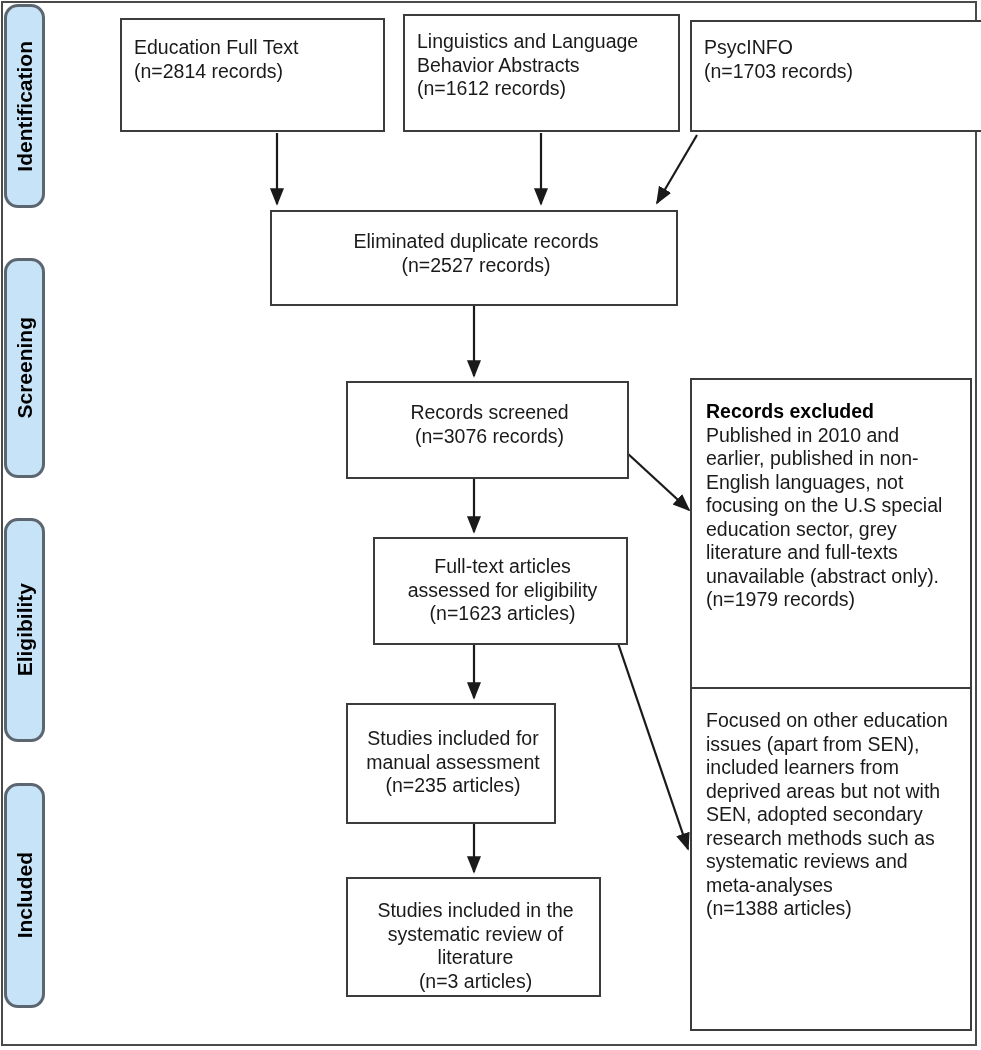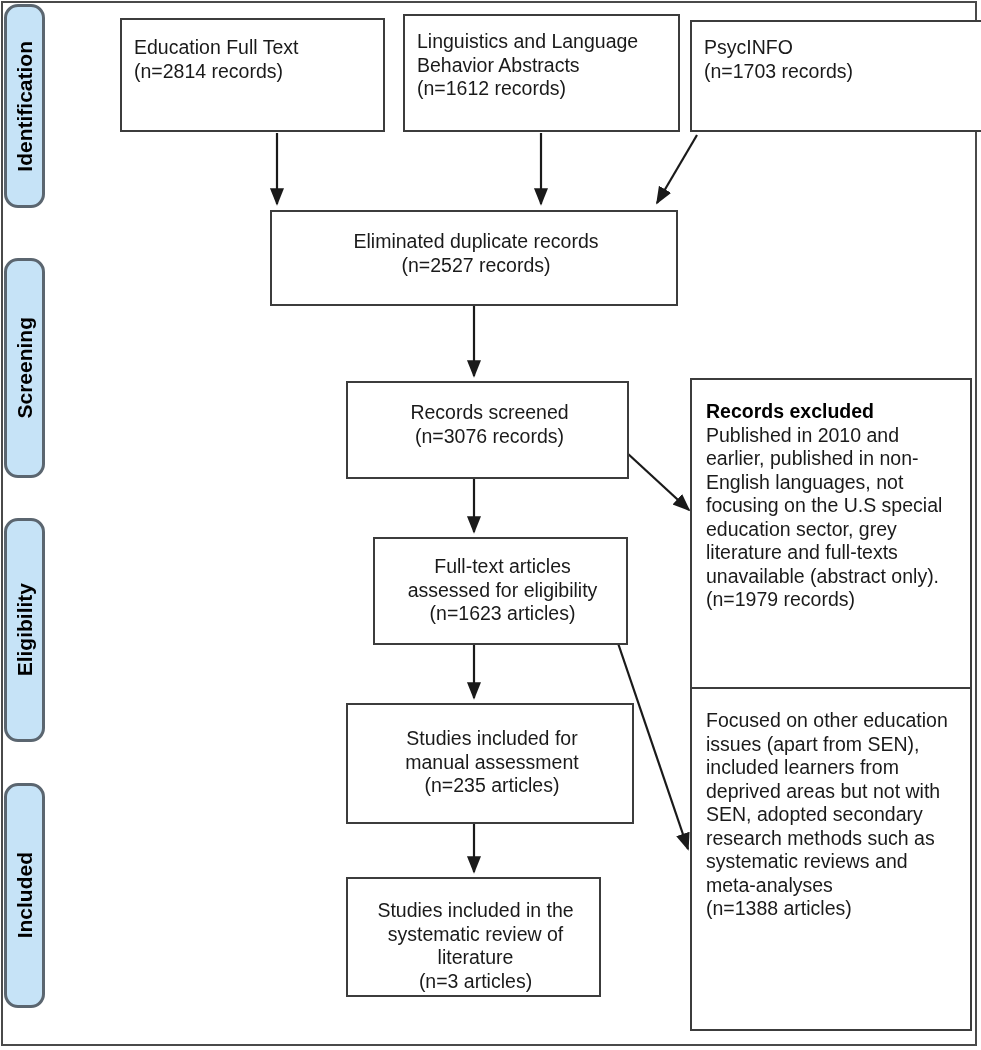--- a/index.html
+++ b/index.html
@@ -189,21 +189,21 @@
     </div>
   </div>
 
   <div class="flow-box" style="left:690px; top:687px; width:282px; height:344px;">
     <div class="box-pad left-text" style="top:20px; left:14px; right:10px;">
       <span class="box-text">Focused on other education issues (apart from SEN), included learners from deprived areas but not with SEN, adopted secondary research methods such as systematic reviews and meta-analyses</span><br>
       <span class="box-text">(n=1388 articles)</span>
     </div>
   </div>
 
-  <div class="flow-box" style="left:346px; top:703px; width:288px; height:121px;">
+  <div class="flow-box" style="left:346px; top:703px; width:210px; height:121px;">
     <div class="box-pad center-text" style="top:22px;">
       <span class="box-text">Studies included for
 manual assessment</span><br>
       <span class="box-text">(n=235 articles)</span>
     </div>
   </div>
 
   <div class="flow-box" style="left:346px; top:877px; width:255px; height:120px;">
     <div class="box-pad center-text" style="top:20px;">
       <span class="box-text">Studies included in the

